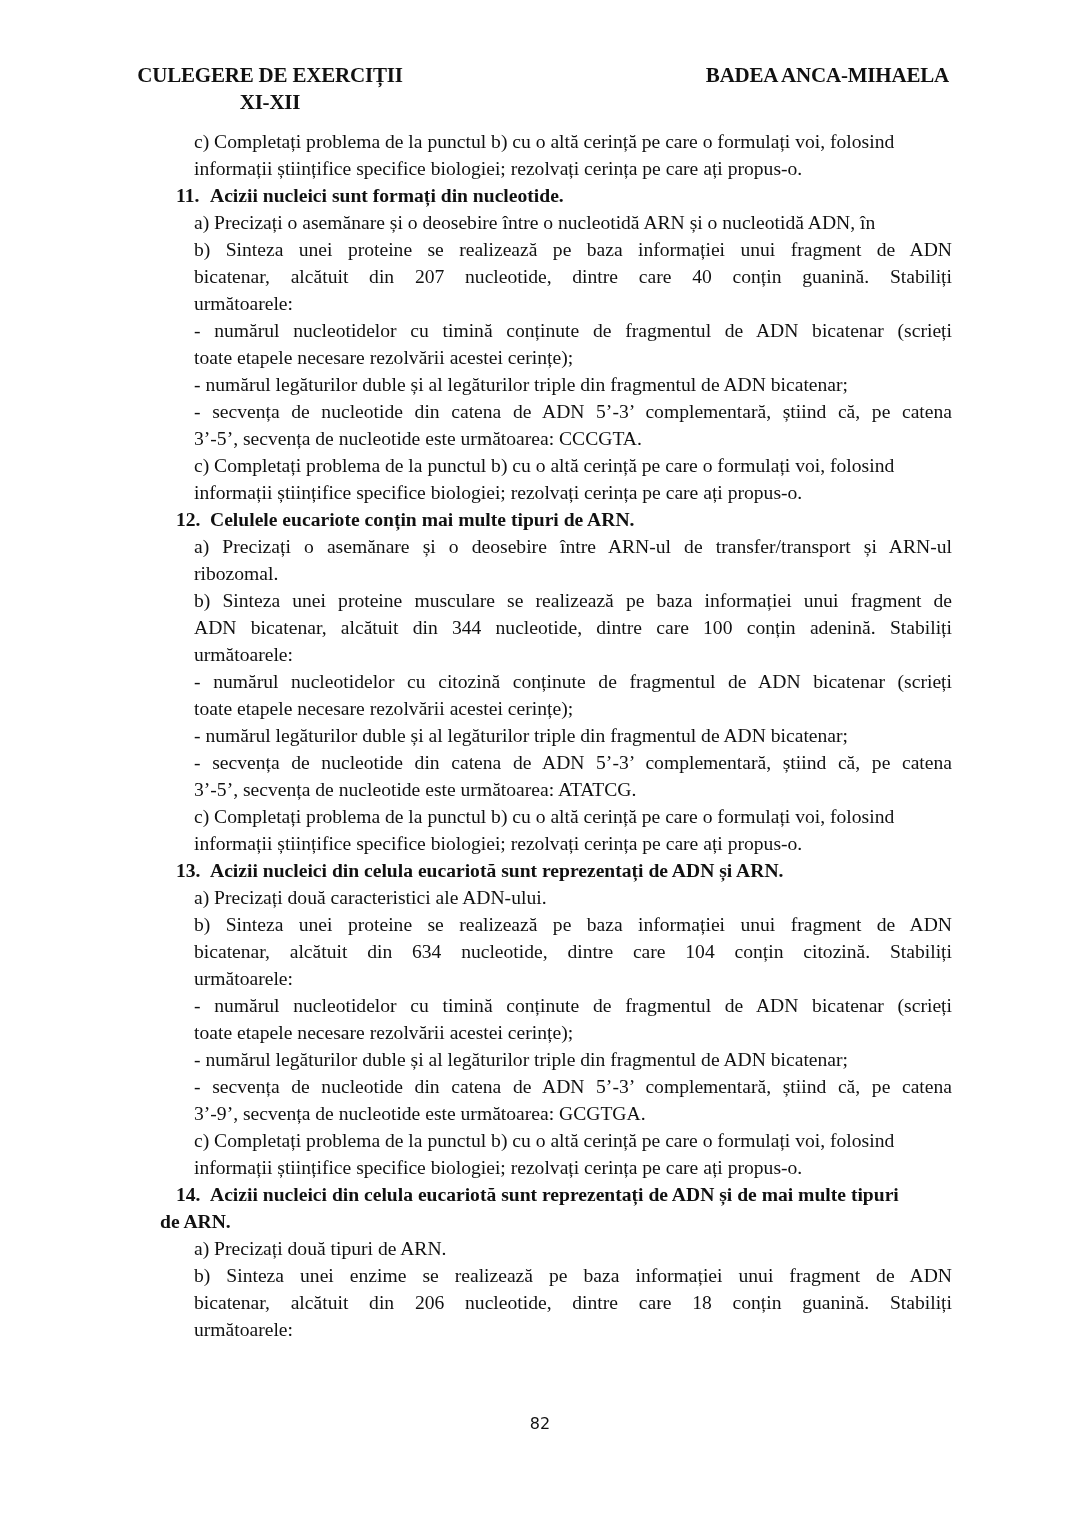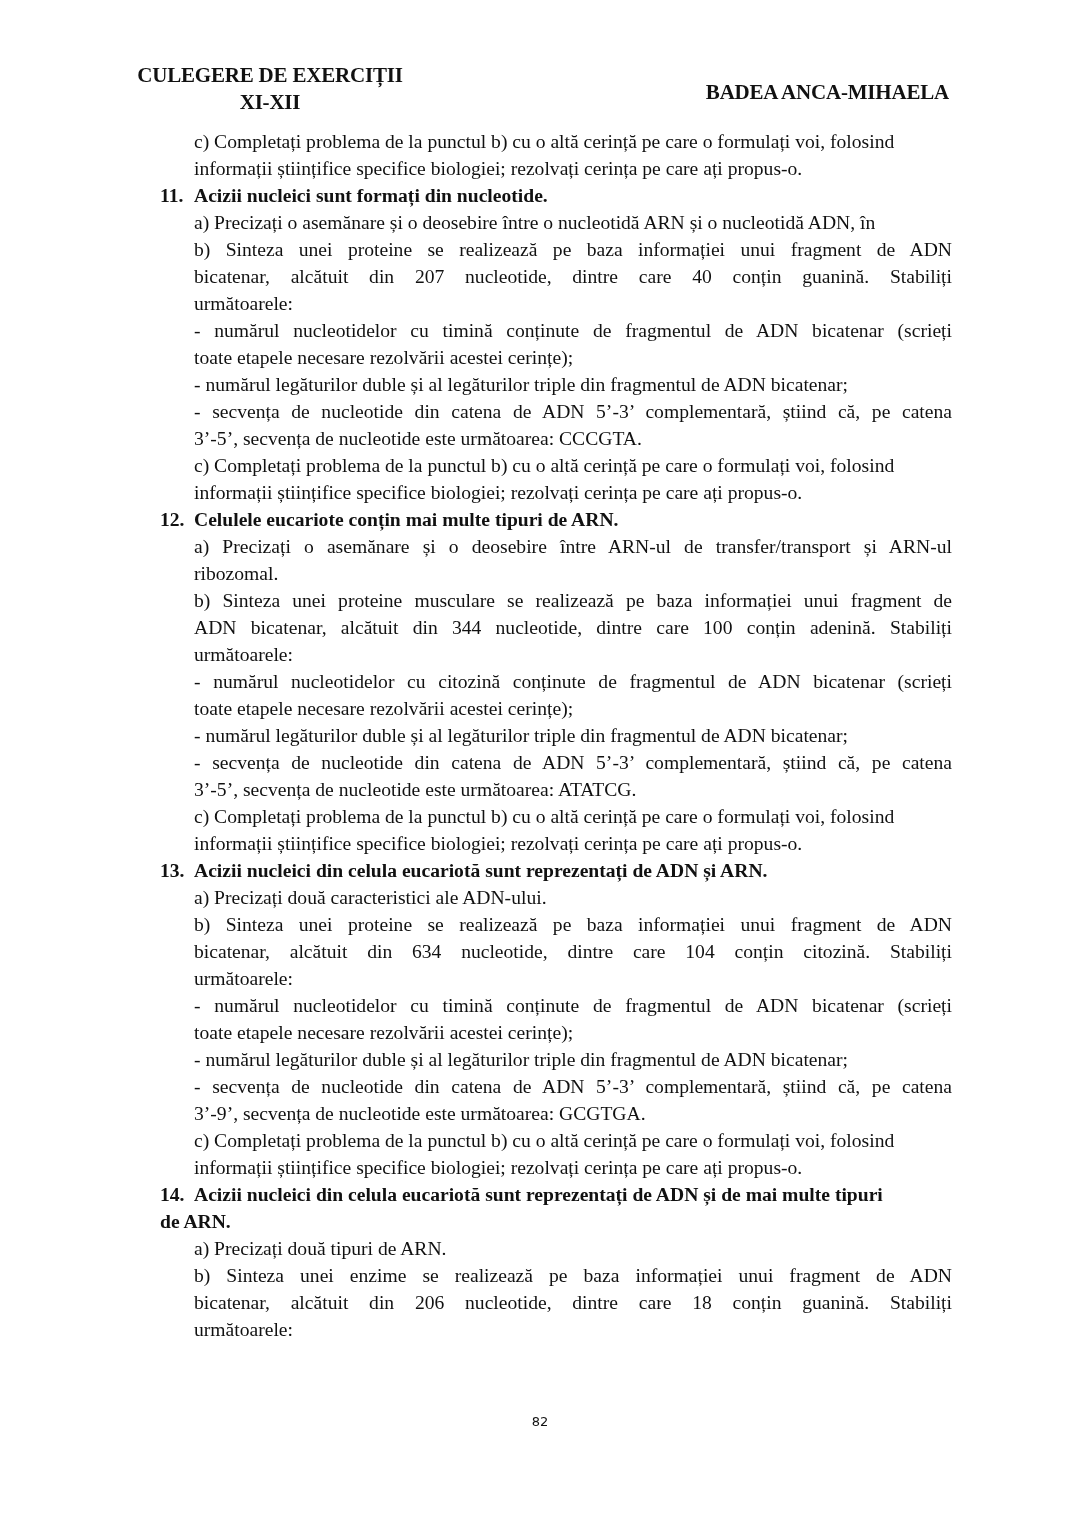--- a/index.html
+++ b/index.html
@@ -1,31 +1,31 @@
 <!DOCTYPE html>
 <html><head>
   <meta charset="utf-8">
   <style>
     html, body { margin: 0; padding: 0; background: #ffffff; }
     body { width: 1080px; height: 1527px; position: relative; overflow: hidden;
            font-family: "Liberation Serif", "DejaVu Serif", serif; color: #111; }
     .header { position: absolute; top: 62px; left: 0; width: 1080px; }
     .hdr-left { position: absolute; left: 130px; top: 0; width: 280px; text-align: center;
                 font-weight: bold; font-size: 21px; line-height: 27px; letter-spacing: -0.2px; }
-    .hdr-right { position: absolute; right: 131px; top: 17px; font-weight: bold; font-size: 21px;
+    .hdr-right { position: absolute; right: 131px; top: 0; font-weight: bold; font-size: 21px;
                  line-height: 27px; letter-spacing: -0.2px; }
     .content { position: absolute; top: 128px; left: 160px; width: 792px;
                font-size: 19.6px; line-height: 27px; }
     .line { display: block; white-space: nowrap; }
     .indent { padding-left: 34px; }
     .just { text-align: justify; text-align-last: justify; white-space: normal; }
     .q-title { font-weight: bold; }
-    .q-title .num { display: inline-block; width: 34px; }
+    .q-title .num { display: inline-block; width: 34px; margin-left: 16px; }
     .page-num { position: absolute; top: 1414px; left: 0; width: 1080px; text-align: center;
-                font-family: "DejaVu Sans", sans-serif; font-size: 13px; }
+                font-family: "DejaVu Sans", sans-serif; font-size: 16px; }
   </style>
 </head>
 <body>
 
 <div class="header">
   <div class="hdr-left">
     <span class="line">CULEGERE DE EXERCIȚII</span>
     <span class="line">XI-XII</span>
   </div>
   <div class="hdr-right">BADEA ANCA-MIHAELA</div>

